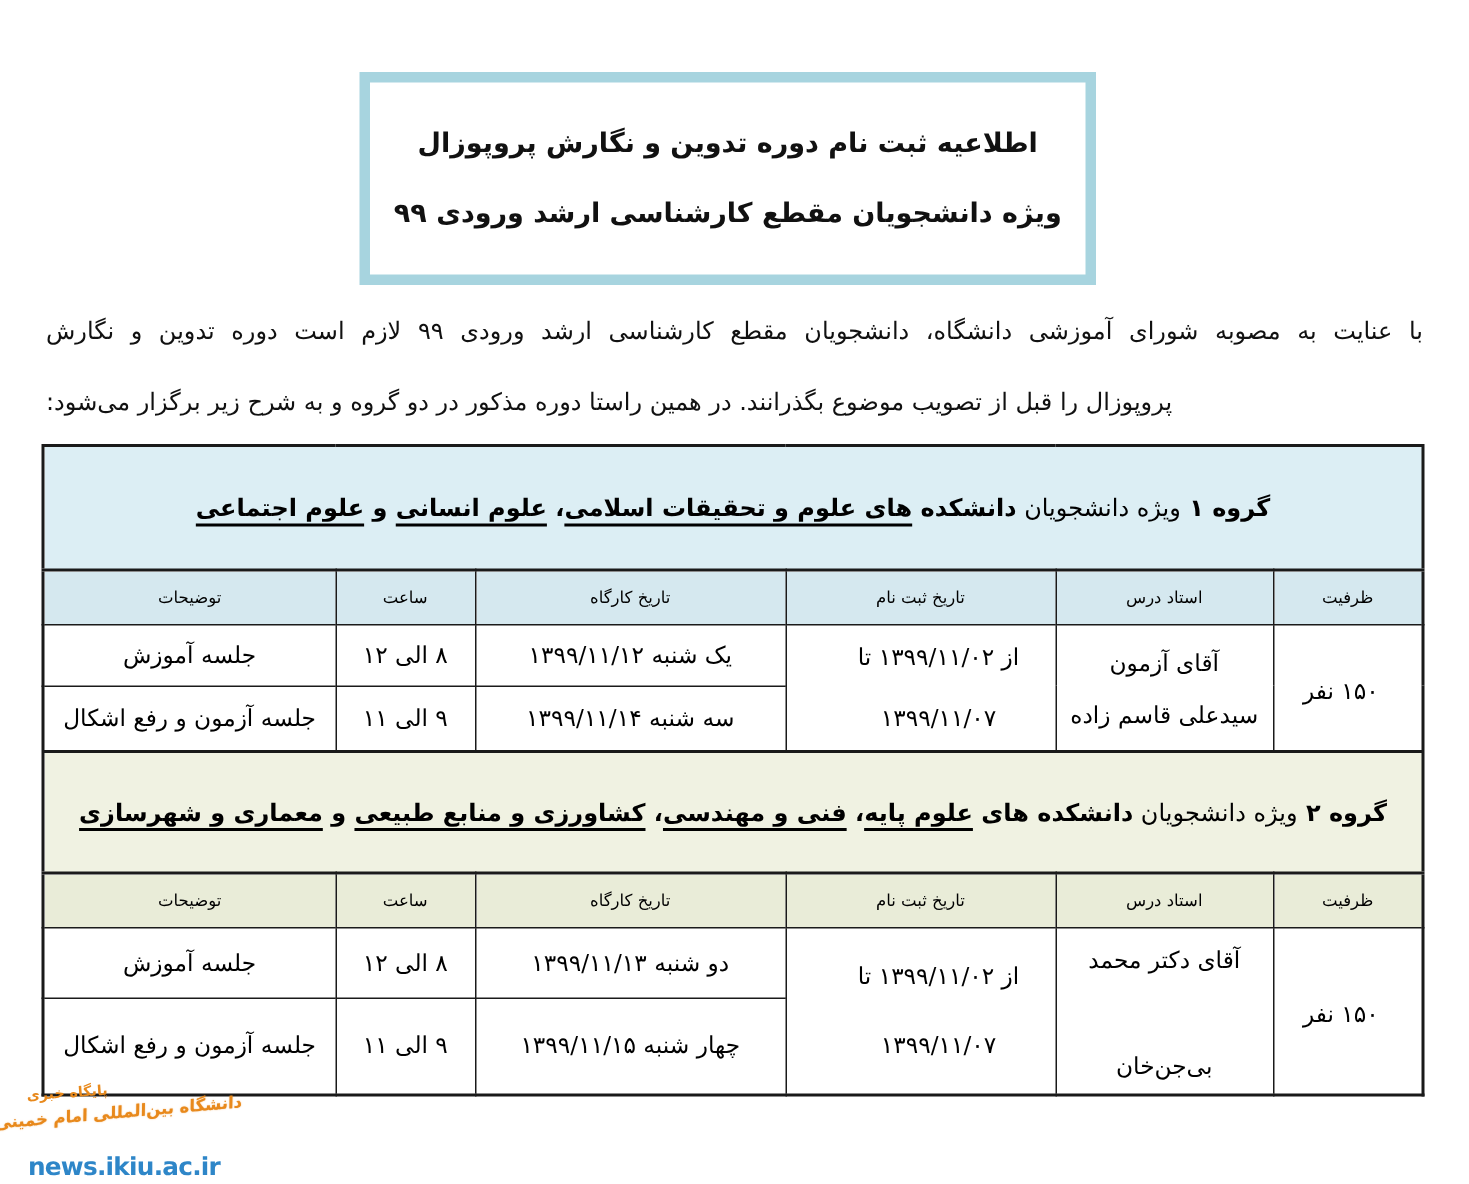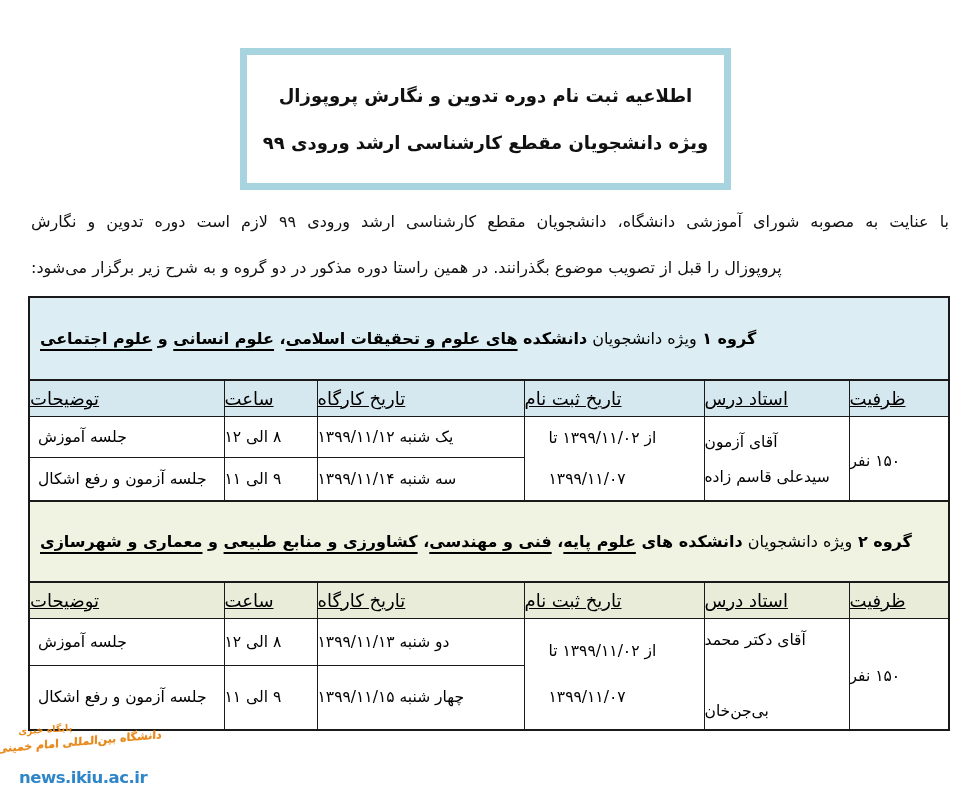--- a/index.html
+++ b/index.html
@@ -28,43 +28,43 @@
   }
   .title-line{
     font-size:18px;font-weight:bold;white-space:nowrap;color:#111;
   }
   
   .intro{
     position:absolute;right:30px;left:31px;top:199px;
     font-size:16px;line-height:46px;color:#111;
   }
   .intro-line{text-align:left;}
-  .intro-line.justify-full{text-align:justify;text-align-last:justify;}
+  .intro-line.justify-full{text-align:justify;text-align-last:justify;font-family:Liberation Serif, serif;}
   
   .course-table{
     position:absolute;right:29px;top:296px;width:920px;
     border-collapse:collapse;table-layout:fixed;
     font-size:15.5px;color:#000;
   }
   .course-table td{
     border:1px solid var(--line);
-    text-align:left;vertical-align:middle;
+    text-align:center;vertical-align:middle;
     overflow:hidden;
   }
   .course-table{border:2px solid var(--line);}
   .group-cell{
     border-top:2px solid var(--line) !important;
     border-bottom:2px solid var(--line) !important;
     font-size:16px;padding:0 10px;
   }
   .group-cell.g1{background:var(--group1-bg);}
   .group-cell.g2{background:var(--group2-bg);}
   .group-cell .b{font-weight:bold;}
   .group-cell .u{text-decoration:underline;text-decoration-thickness:1.5px;text-underline-offset:5px;}
-  .head-row td{font-size:18px;text-decoration:underline;}
+  .head-row td{font-size:11px;}
   .head-row.h1 td{background:var(--table1-header-bg);}
   .head-row.h2 td{background:var(--table2-header-bg);}
   .capacity{vertical-align:top;text-align:right;padding:5px 9px 0 0;font-weight:normal;}
   .instructor{vertical-align:top;padding-top:4px;line-height:35px;}
   .registration{vertical-align:top;padding-top:1px;line-height:41px;padding-left:24px;}
   .sec2 .registration{line-height:46px;}
   .sec2 .inst-l2{margin-top:36px;}
   .note{text-align:right;padding:0 8px;}
   
   .logo{

